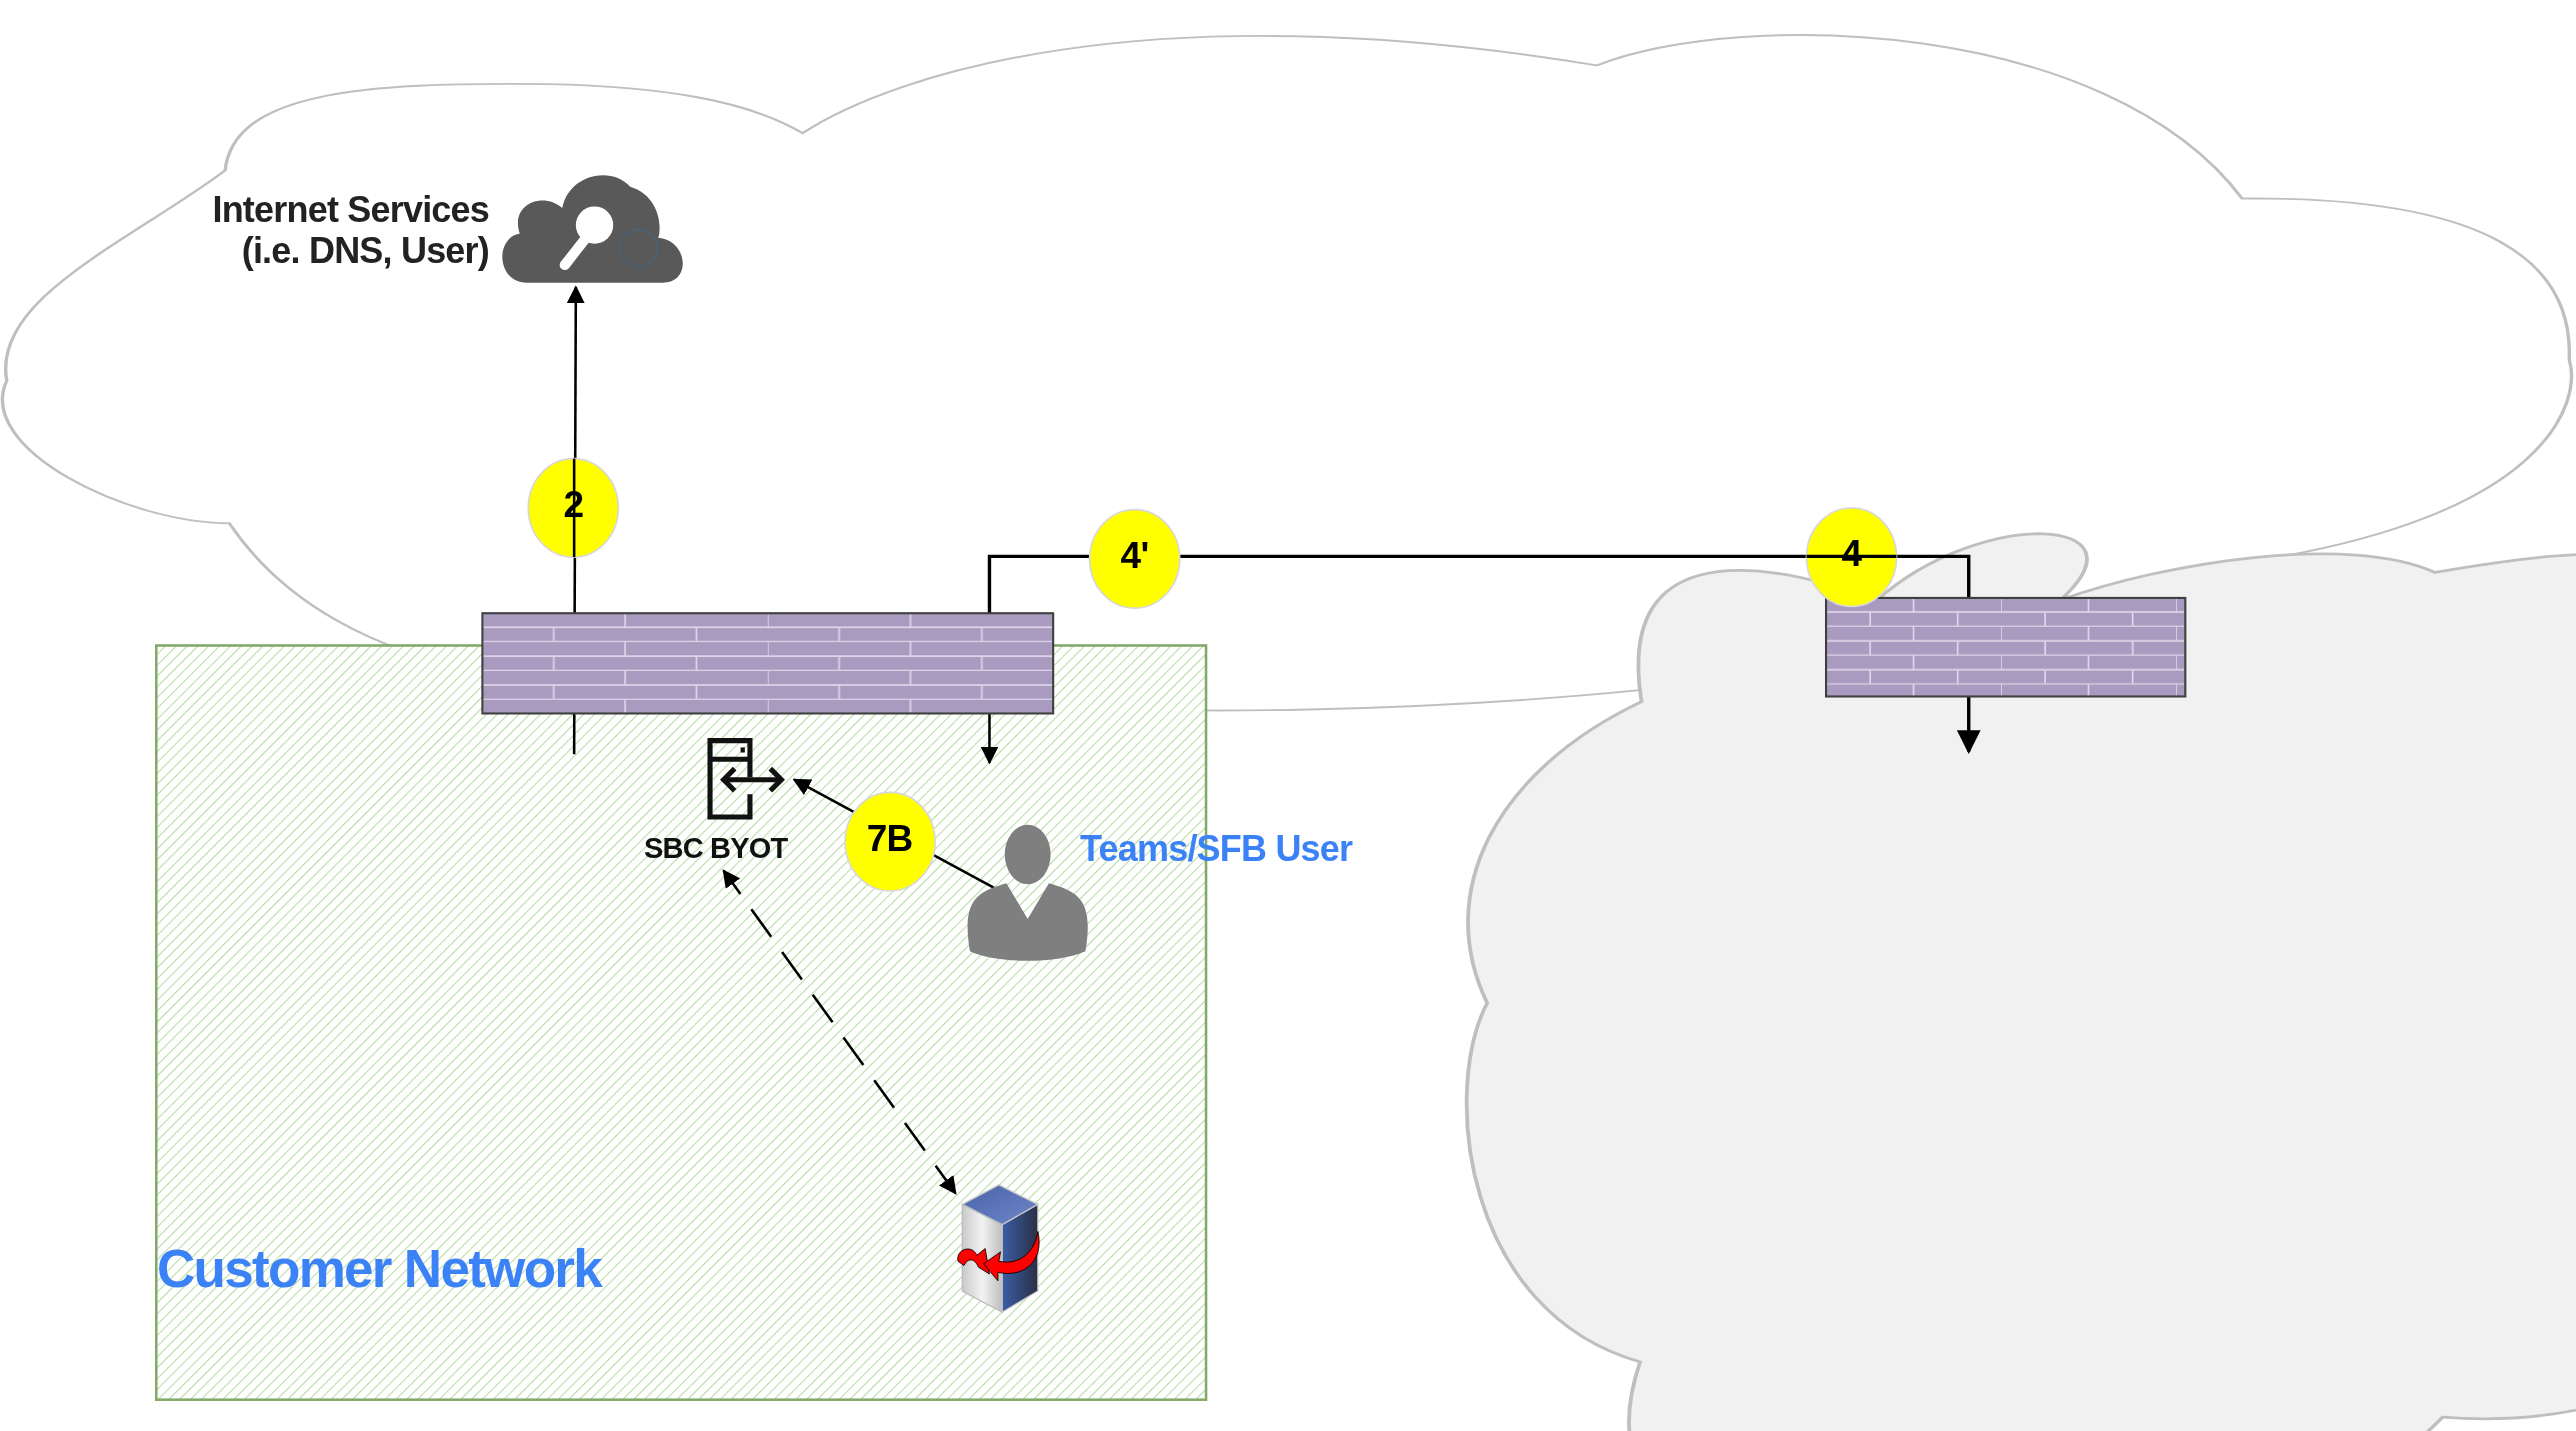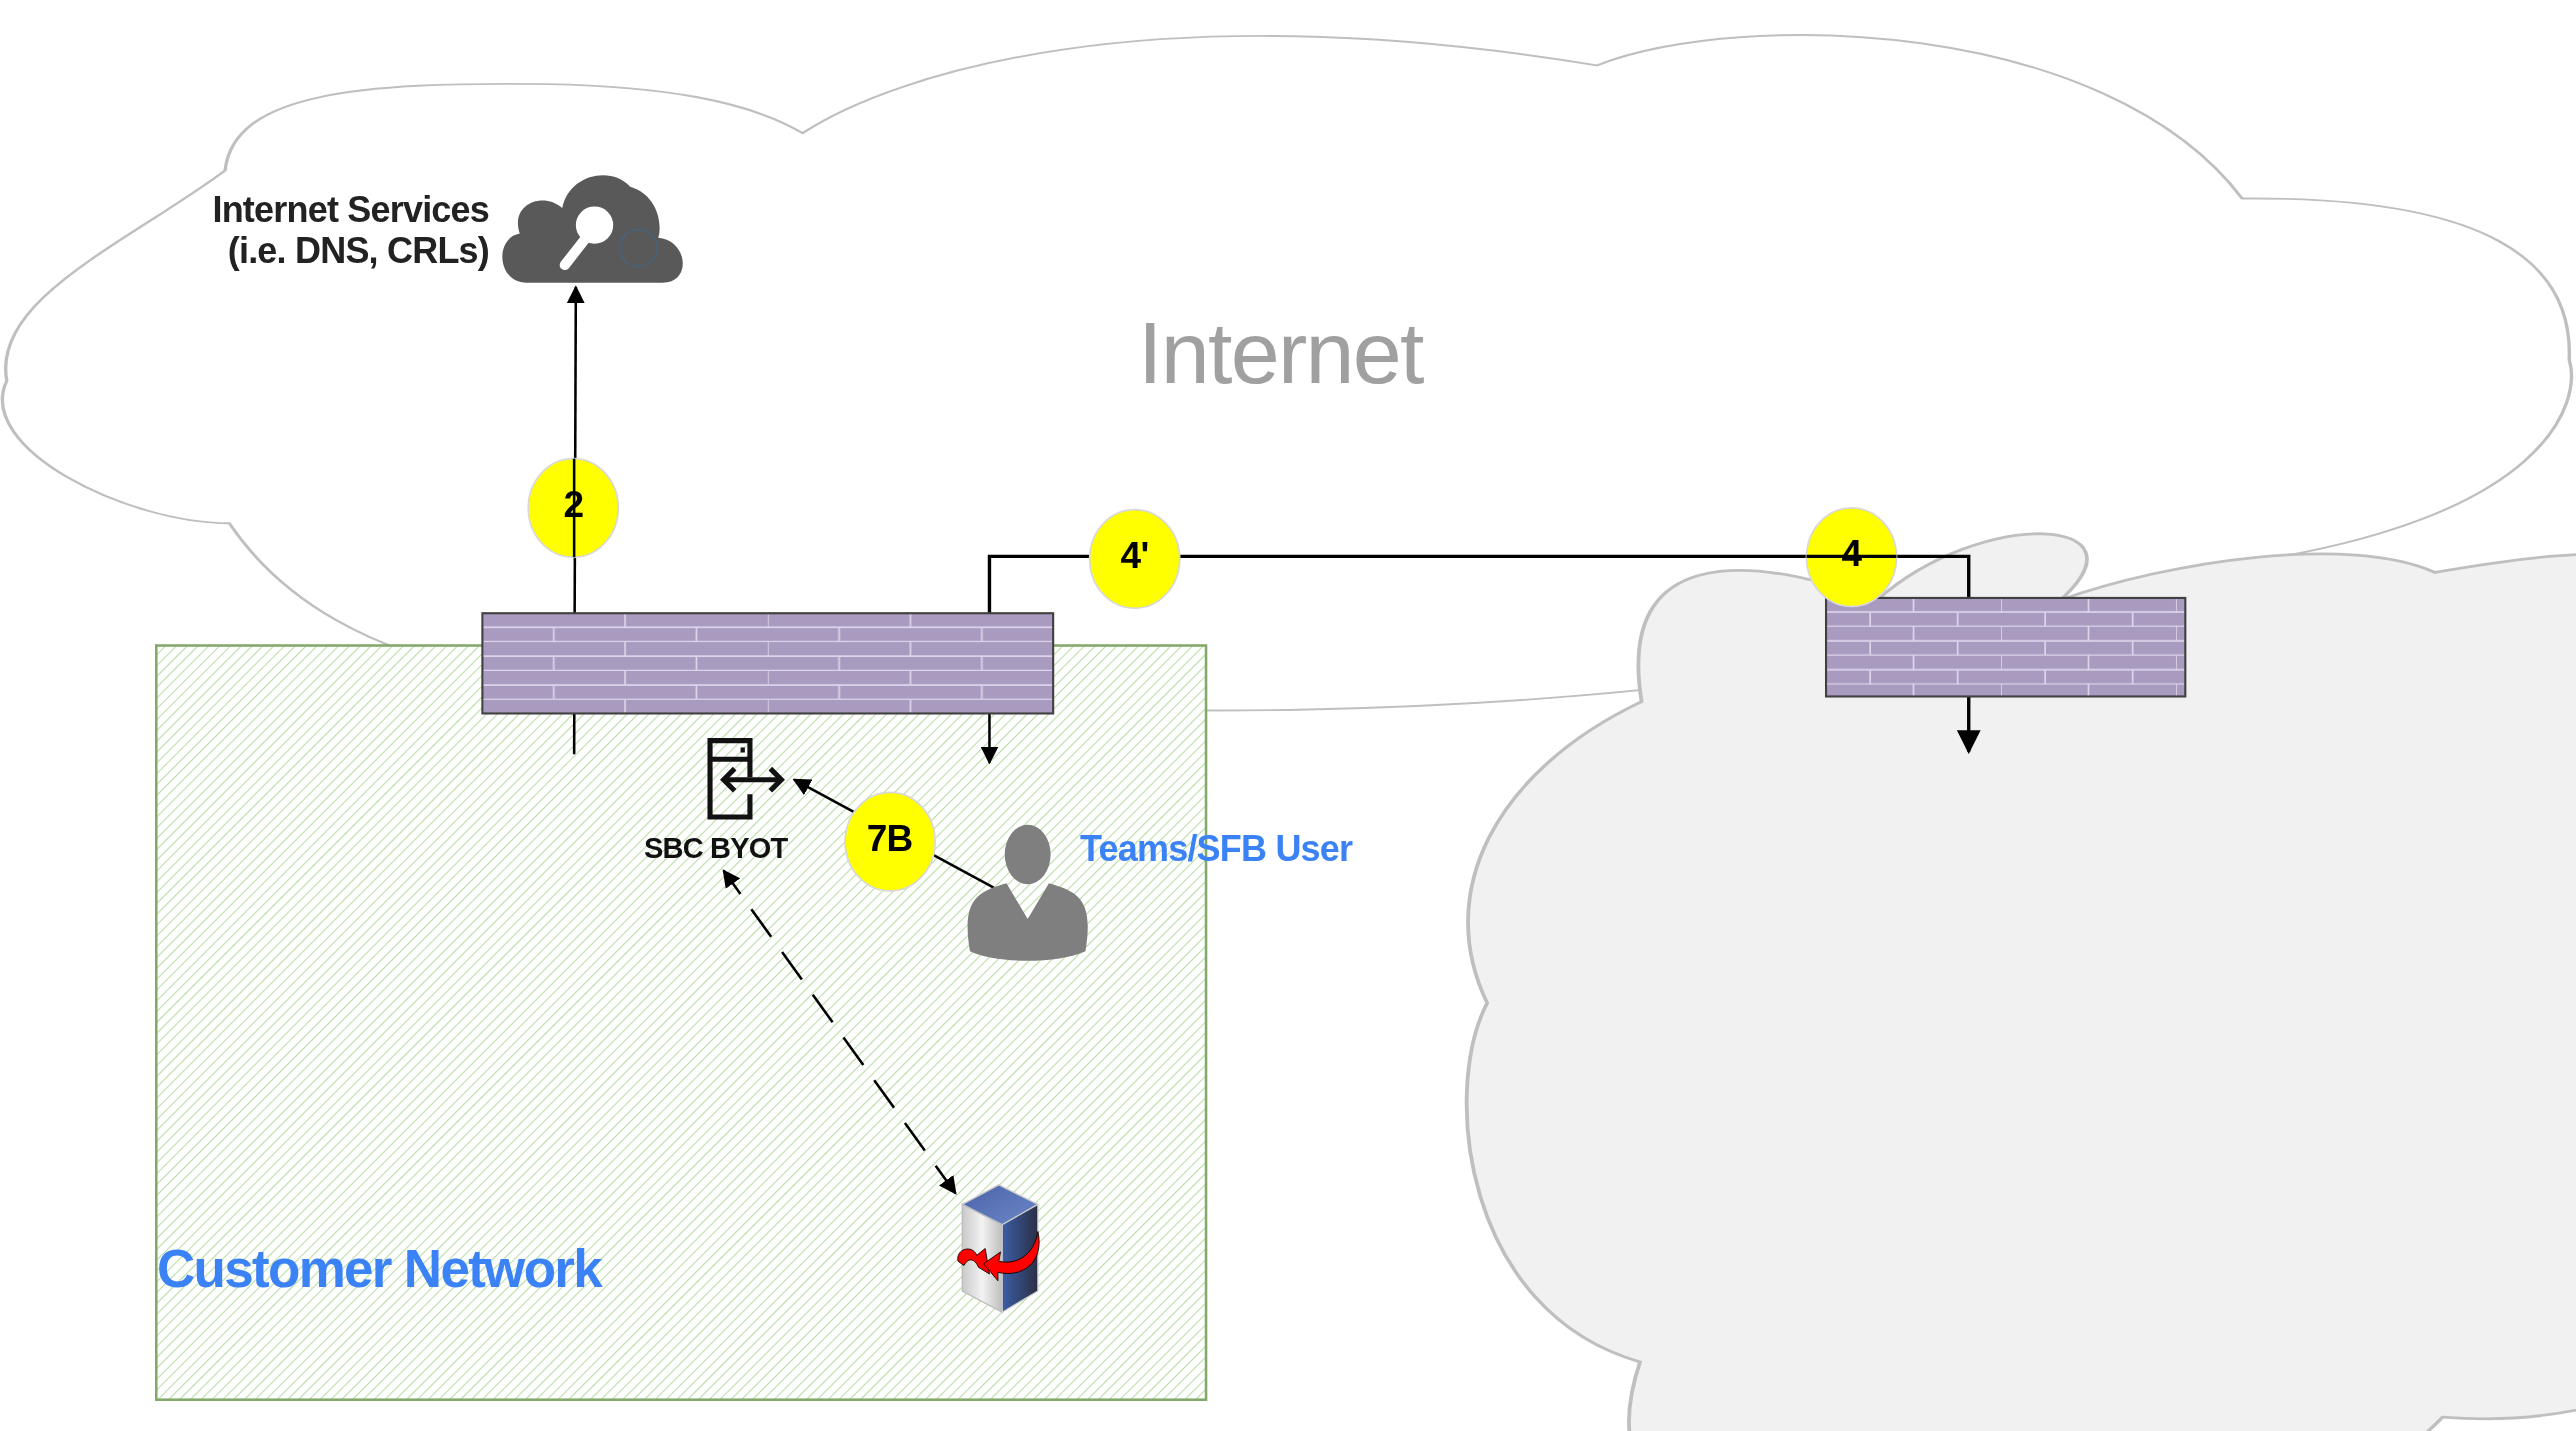--- a/index.html
+++ b/index.html
@@ -120,23 +120,22 @@
   <ellipse cx="675" cy="598" rx="53" ry="58" fill="#ffff00" stroke="#d8d8d8" stroke-width="2"></ellipse>
   <ellipse cx="1336" cy="658" rx="53" ry="58" fill="#ffff00" stroke="#d8d8d8" stroke-width="2"></ellipse>
   <ellipse cx="2180" cy="656" rx="53" ry="58" fill="#ffff00" stroke="#d8d8d8" stroke-width="2"></ellipse>
   <ellipse cx="1048" cy="991" rx="53" ry="58" fill="#ffff00" stroke="#d8d8d8" stroke-width="2"></ellipse>
   <line x1="676" y1="540" x2="676" y2="656" stroke="#000" stroke-width="3"></line>
   <line x1="2127" y1="655" x2="2233" y2="655" stroke="#000" stroke-width="4"></line>
 </svg>
 
 <div class="lbl svc-label">
   <div>Internet Services</div>
-  <div>(i.e. DNS, CRLs)</div>
+  <div>(i.e. DNS, User)</div>
 </div>
-<div class="lbl internet-label">Internet</div>
 <div class="lbl cn-label">Customer Network</div>
 <div class="lbl sbc-label">SBC BYOT</div>
 <div class="lbl user-label">Teams/SFB User</div>
 
 <div class="badge-text" style="left:527px;top:484px;">2</div>
 <div class="badge-text" style="left:1088px;top:535px;">4'</div>
 <div class="badge-text" style="left:1805px;top:533px;">4</div>
 <div class="badge-text" style="left:843px;top:818px;">7B</div>
 </div>
 

